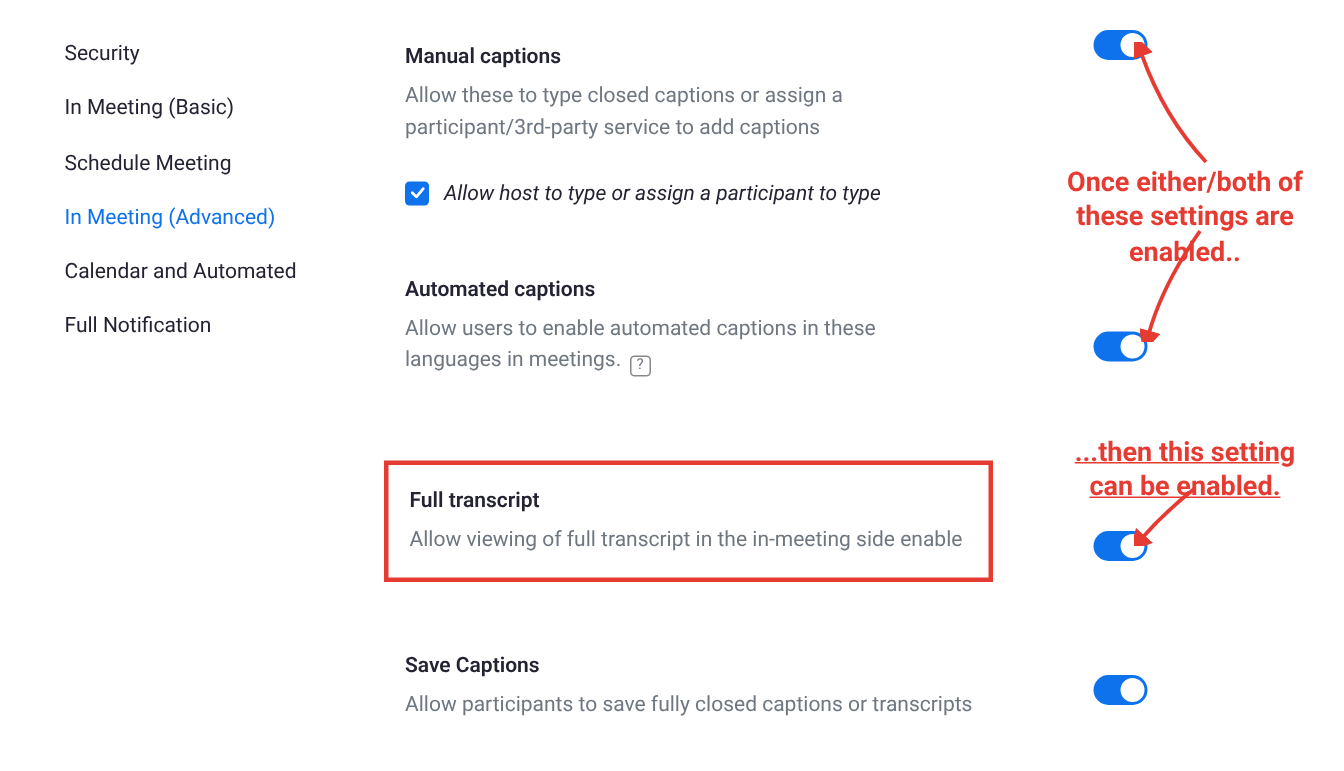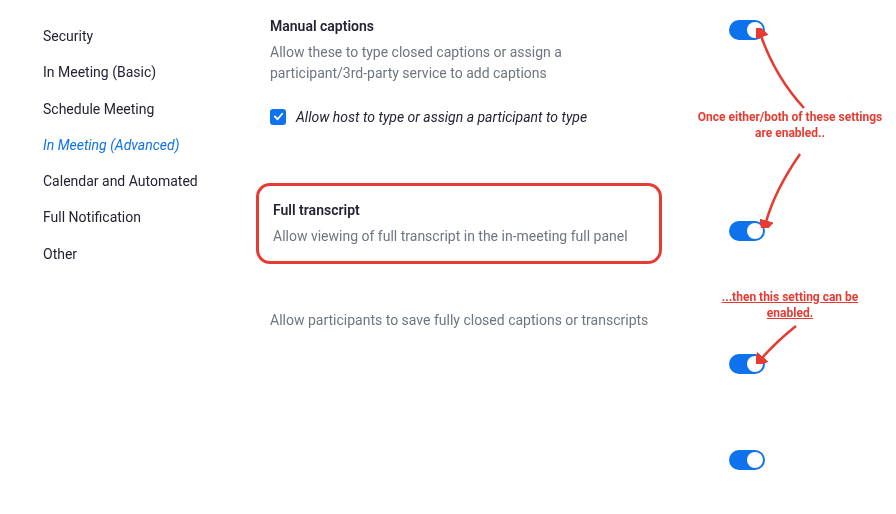--- a/index.html
+++ b/index.html
@@ -19,28 +19,28 @@
     left: 43px;
     top: 18px;
     width: 200px;
   }
   .sidebar-item {
     font-size: 14px;
     color: #232333;
     padding: 8px 0;
     cursor: pointer;
   }
-  .sidebar-item.active { color: #0e72ed; font-style: italic; }
+  .sidebar-item.active { color: #0e72ed; }
   .content {
     position: absolute;
     left: 270px;
     top: 16px;
     width: 506px;
   }
-  .setting-block { margin-bottom: 40px; position: relative; }
+  .setting-block { margin-bottom: 40px; position: relative; margin-top: 12px; }
   .setting-title {
     font-size: 14px;
     font-weight: 600;
     color: #232333;
     margin-bottom: 6px;
   }
   .setting-desc {
     font-size: 14px;
     color: #6e7680;
     width: 360px;
@@ -84,48 +84,47 @@
   .toggle::after {
     content: "";
     position: absolute;
     width: 16px; height: 16px;
     background: #fff;
     border-radius: 50%;
     top: 2px; right: 2px;
   }
   .highlight-box {
     border: 3px solid #e63b32;
-    border-radius: 14px;
+    border-radius: 0;
     padding: 14px 14px 14px 14px;
     margin-left: -14px;
     margin-right: -14px;
     width: 406px;
   }
   .annotation {
     position: absolute;
     color: #e63b32;
     font-weight: 700;
-    font-size: 12px;
+    font-size: 18px;
     text-align: center;
     line-height: 1.3;
     width: 190px;
   }
   .arrow { position: absolute; pointer-events: none; }
 </style>
 </head>
 <body>
 
 <nav class="sidebar">
   <div class="sidebar-item">Security</div>
   <div class="sidebar-item">In Meeting (Basic)</div>
   <div class="sidebar-item">Schedule Meeting</div>
   <div class="sidebar-item active">In Meeting (Advanced)</div>
   <div class="sidebar-item">Calendar and Automated</div>
   <div class="sidebar-item">Full Notification</div>
-  <div class="sidebar-item">Other</div>
 </nav>
 
 <div class="content">
 
   <div class="setting-block">
     <div class="setting-title">Manual captions</div>
     <div class="setting-desc">Allow these to type closed captions or assign a participant/3rd-party service to add captions</div>
 
     <div style="height:18px"></div>
 
@@ -133,29 +132,37 @@
       <span class="checkbox">
         <svg viewBox="0 0 12 12">
             <path d="M2 6 L5 9 L10 3" stroke="#fff" stroke-width="2" fill="none" stroke-linecap="round" stroke-linejoin="round"></path>
           </svg>
       </span>
       <span class="checklabel">Allow host to type or assign a participant to type</span>
     </div>
 
   </div>
 
+  <div class="setting-block" style="margin-top:44px">
+    <div class="setting-title">Automated captions</div>
+    <div class="setting-desc">
+      <span>Allow users to enable automated captions in these languages in meetings.</span>
+      <span class="info-icon">?</span>
+    </div>
+  </div>
 
   <div class="setting-block" style="margin-top:56px;margin-bottom:46px;">
     <div class="highlight-box">
       <div class="setting-title">Full transcript</div>
-      <div class="setting-desc" style="width:auto">Allow viewing of full transcript in the in-meeting full panel</div>
+      <div class="setting-desc" style="width:auto">Allow viewing of full transcript in the in-meeting side enable</div>
     </div>
   </div>
 
   <div class="setting-block">
+    <div class="setting-title">Save Captions</div>
     <div class="setting-desc" style="width:auto">Allow participants to save fully closed captions or transcripts</div>
   </div>
 
 </div>
 
 <div class="toggle" style="left:729px; top:20px;"></div>
 <div class="toggle" style="left:729px; top:221px;"></div>
 <div class="toggle" style="left:729px; top:354px;"></div>
 <div class="toggle" style="left:729px; top:450px;"></div>
 

